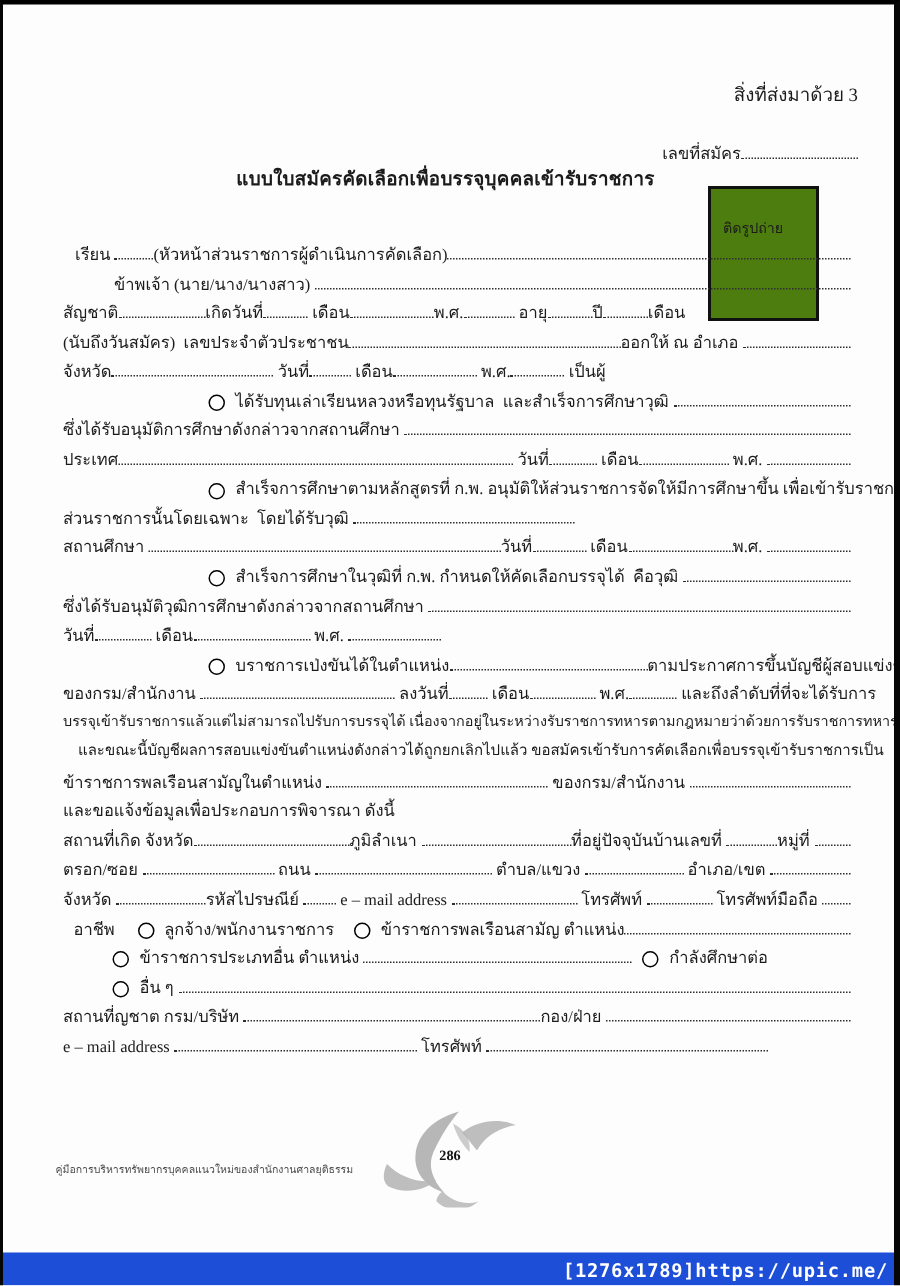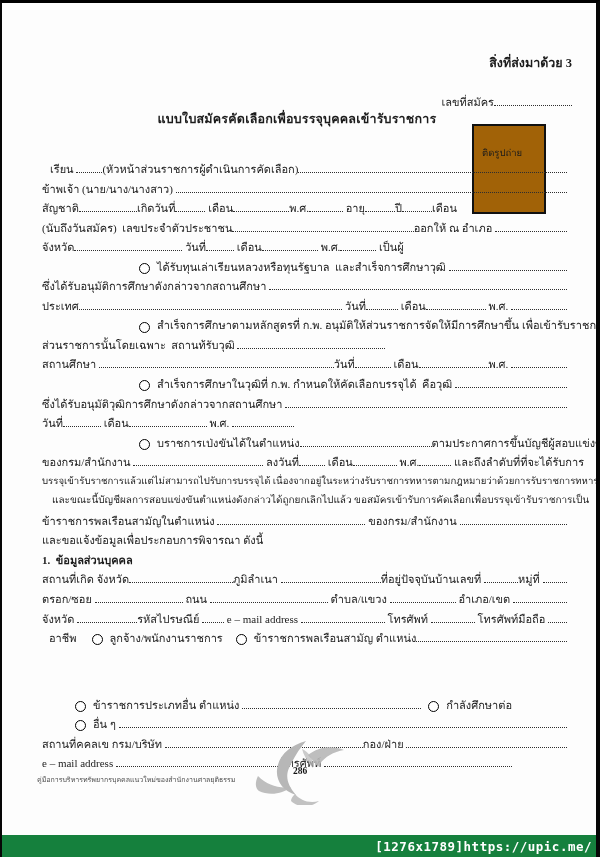--- a/index.html
+++ b/index.html
@@ -2,42 +2,42 @@
 <html><head>
 <meta charset="utf-8">
 <style>
   html,body{margin:0;padding:0;background:#fff;}
   .page{
     position:relative;width:600px;height:857px;background:#fdfdfd;
     box-sizing:border-box;overflow:hidden;
     border-top:3px solid #000;border-left:2px solid #060606;border-right:4px solid #060606;
     font-family:"Liberation Serif", serif;color:#1b1b1b;
   }
-  .attachment-note{position:absolute;top:50px;right:24px;font-size:12.5px;font-weight:bold;}
+  .attachment-note{position:absolute;top:50px;right:24px;font-size:12.5px;font-weight:normal;}
   .appno{position:absolute;top:90px;right:24px;display:flex;align-items:baseline;font-size:11px;}
   .appno .dots{width:78px;}
   .doc-title{position:absolute;top:106px;left:0;width:590px;text-align:center;font-size:12.5px;font-weight:bold;letter-spacing:.2px;}
   .photo-box{
     position:absolute;left:470px;top:121px;width:74px;height:90px;border:2px solid #111;
-    box-sizing:border-box;font-size:9.5px;line-height:2.1;padding:18px 0 0 8px;background:#a16207;
+    box-sizing:border-box;font-size:9.5px;line-height:2.1;padding:18px 0 0 8px;background:#4d7c0f;
   }
   .form-lines{position:absolute;left:40px;top:157px;width:525px;}
   .line{display:flex;align-items:baseline;height:19.55px;font-size:11px;white-space:pre;}
   .lbl{flex:0 0 auto;}
   .dots{flex:0 0 auto;border-bottom:1.3px dotted #2e2e2e;}
   .dots.fill{flex:1 1 auto;}
   .gap{flex:0 0 auto;}
   .radio{flex:0 0 auto;width:9px;height:9px;border:1.7px solid #000;border-radius:50%;
          align-self:center;margin:2px 7px 0 1px;background:#fff;}
   .footer-manual{position:absolute;left:35px;top:771px;font-size:7px;color:#4a4a4a;}
   .logo{position:absolute;left:248px;top:736px;width:104px;height:66px;}
   .page-number{position:absolute;left:276px;top:763px;width:44px;text-align:center;
                font-size:9.5px;font-weight:bold;color:#111;}
   .imgbar{
-    position:absolute;left:-2px;right:-4px;bottom:0;height:22px;background:#15803d;color:#fff;
+    position:absolute;left:-2px;right:-4px;bottom:0;height:22px;background:#1d4ed8;color:#fff;
     display:flex;align-items:center;justify-content:flex-end;padding-right:8px;
     font-family:"DejaVu Sans Mono", monospace;font-size:12.5px;font-weight:bold;letter-spacing:.5px;
   }
 </style>
 </head>
 <body>
 
 <div class="page">
 
   <div class="attachment-note">สิ่งที่ส่งมาด้วย 3</div>
@@ -48,47 +48,46 @@
   </div>
 
   <div class="doc-title">แบบใบสมัครคัดเลือกเพื่อบรรจุบุคคลเข้ารับราชการ</div>
 
   <div class="photo-box">
     <div>ติดรูปถ่าย</div>
   </div>
 
   <div class="form-lines">
       <div class="line" style="margin-left: 8px;"><span class="lbl">เรียน </span><span class="dots" style="width: 26px;"></span><span class="lbl">(หัวหน้าส่วนราชการผู้ดำเนินการคัดเลือก)</span><span class="dots fill"></span></div>
-      <div class="line" style=""><span class="lbl">ข้าพเจ้า (นาย/นาง/นางสาว) </span><span class="dots fill"></span></div>
+      <div class="line" style="margin-left: 34px;"><span class="lbl">ข้าพเจ้า (นาย/นาง/นางสาว) </span><span class="dots fill"></span></div>
       <div class="line"><span class="lbl">สัญชาติ</span><span class="dots" style="width: 58px;"></span><span class="lbl">เกิดวันที่</span><span class="dots" style="width: 30px;"></span><span class="lbl"> เดือน</span><span class="dots" style="width: 56px;"></span><span class="lbl">พ.ศ.</span><span class="dots" style="width: 34px;"></span><span class="lbl"> อายุ</span><span class="dots" style="width: 30px;"></span><span class="lbl">ปี</span><span class="dots" style="width: 30px;"></span><span class="lbl">เดือน</span></div>
       <div class="line"><span class="lbl">(นับถึงวันสมัคร)  เลขประจำตัวประชาชน</span><span class="dots fill"></span><span class="lbl">ออกให้ ณ อำเภอ </span><span class="dots" style="width: 72px;"></span></div>
       <div class="line"><span class="lbl">จังหวัด</span><span class="dots" style="width: 108px;"></span><span class="lbl"> วันที่</span><span class="dots" style="width: 28px;"></span><span class="lbl"> เดือน</span><span class="dots" style="width: 56px;"></span><span class="lbl"> พ.ศ.</span><span class="dots" style="width: 36px;"></span><span class="lbl"> เป็นผู้</span></div>
       <div class="line" style="margin-left: 96px;"><span class="radio"></span><span class="lbl">ได้รับทุนเล่าเรียนหลวงหรือทุนรัฐบาล  และสำเร็จการศึกษาวุฒิ </span><span class="dots fill"></span></div>
       <div class="line"><span class="lbl">ซึ่งได้รับอนุมัติการศึกษาดังกล่าวจากสถานศึกษา </span><span class="dots fill"></span></div>
       <div class="line"><span class="lbl">ประเทศ</span><span class="dots fill"></span><span class="lbl"> วันที่</span><span class="dots" style="width: 32px;"></span><span class="lbl"> เดือน</span><span class="dots" style="width: 60px;"></span><span class="lbl"> พ.ศ. </span><span class="dots" style="width: 56px;"></span></div>
       <div class="line" style="margin-left: 96px;"><span class="radio"></span><span class="lbl">สำเร็จการศึกษาตามหลักสูตรที่ ก.พ. อนุมัติให้ส่วนราชการจัดให้มีการศึกษาขึ้น เพื่อเข้ารับราชการ ใน</span></div>
-      <div class="line"><span class="lbl">ส่วนราชการนั้นโดยเฉพาะ  สถานท้รับวุฒิ </span><span class="dots" style="width: 148px;"></span></div>
+      <div class="line"><span class="lbl">ส่วนราชการนั้นโดยเฉพาะ  โดยได้รับวุฒิ </span><span class="dots" style="width: 148px;"></span></div>
       <div class="line"><span class="lbl">สถานศึกษา </span><span class="dots fill"></span><span class="lbl">วันที่</span><span class="dots" style="width: 36px;"></span><span class="lbl"> เดือน</span><span class="dots" style="width: 70px;"></span><span class="lbl">พ.ศ. </span><span class="dots" style="width: 56px;"></span></div>
       <div class="line" style="margin-left: 96px;"><span class="radio"></span><span class="lbl">สำเร็จการศึกษาในวุฒิที่ ก.พ. กำหนดให้คัดเลือกบรรจุได้  คือวุฒิ </span><span class="dots fill"></span></div>
       <div class="line"><span class="lbl">ซึ่งได้รับอนุมัติวุฒิการศึกษาดังกล่าวจากสถานศึกษา </span><span class="dots fill"></span></div>
       <div class="line"><span class="lbl">วันที่</span><span class="dots" style="width: 38px;"></span><span class="lbl"> เดือน</span><span class="dots" style="width: 78px;"></span><span class="lbl"> พ.ศ. </span><span class="dots" style="width: 62px;"></span></div>
       <div class="line" style="margin-left: 96px;"><span class="radio"></span><span class="lbl">บราชการเป่งขันได้ในตำแหน่ง</span><span class="dots" style="width: 132px;"></span><span class="lbl">ตามประกาศการขึ้นบัญชีผู้สอบแข่งขันได้</span></div>
       <div class="line"><span class="lbl">ของกรม/สำนักงาน </span><span class="dots" style="width: 130px;"></span><span class="lbl"> ลงวันที่</span><span class="dots" style="width: 26px;"></span><span class="lbl"> เดือน</span><span class="dots" style="width: 44px;"></span><span class="lbl"> พ.ศ.</span><span class="dots" style="width: 32px;"></span><span class="lbl"> และถึงลำดับที่ที่จะได้รับการ</span></div>
       <div class="line" style="font-size: 9.6px;"><span class="lbl">บรรจุเข้ารับราชการแล้วแต่ไม่สามารถไปรับการบรรจุได้ เนื่องจากอยู่ในระหว่างรับราชการทหารตามกฎหมายว่าด้วยการรับราชการทหาร</span></div>
       <div class="line" style="font-size: 10px; margin-left: 10px;"><span class="lbl">และขณะนี้บัญชีผลการสอบแข่งขันตำแหน่งดังกล่าวได้ถูกยกเลิกไปแล้ว ขอสมัครเข้ารับการคัดเลือกเพื่อบรรจุเข้ารับราชการเป็น</span></div>
       <div class="line"><span class="lbl">ข้าราชการพลเรือนสามัญในตำแหน่ง </span><span class="dots" style="width: 148px;"></span><span class="lbl"> ของกรม/สำนักงาน </span><span class="dots fill"></span></div>
       <div class="line"><span class="lbl">และขอแจ้งข้อมูลเพื่อประกอบการพิจารณา ดังนี้</span></div>
-      <div class="line" style="font-weight: bold;"><span class="lbl">1.  ข้อมูลส่วนบุคคล</span></div>
       <div class="line"><span class="lbl">สถานที่เกิด จังหวัด</span><span class="dots" style="width: 104px;"></span><span class="lbl">ภูมิลำเนา </span><span class="dots" style="width: 100px;"></span><span class="lbl">ที่อยู่ปัจจุบันบ้านเลขที่ </span><span class="dots" style="width: 34px;"></span><span class="lbl">หมู่ที่ </span><span class="dots fill"></span></div>
       <div class="line"><span class="lbl">ตรอก/ซอย </span><span class="dots" style="width: 88px;"></span><span class="lbl"> ถนน </span><span class="dots" style="width: 118px;"></span><span class="lbl"> ตำบล/แขวง </span><span class="dots" style="width: 66px;"></span><span class="lbl"> อำเภอ/เขต </span><span class="dots fill"></span></div>
       <div class="line"><span class="lbl">จังหวัด </span><span class="dots" style="width: 60px;"></span><span class="lbl">รหัสไปรษณีย์ </span><span class="dots" style="width: 22px;"></span><span class="lbl"> e – mail address </span><span class="dots" style="width: 84px;"></span><span class="lbl"> โทรศัพท์ </span><span class="dots" style="width: 44px;"></span><span class="lbl"> โทรศัพท์มือถือ </span><span class="dots fill"></span></div>
       <div class="line" style="margin-left: 7px;"><span class="lbl">อาชีพ</span><span class="gap" style="width: 14px;"></span><span class="radio"></span><span class="lbl">ลูกจ้าง/พนักงานราชการ</span><span class="gap" style="width: 12px;"></span><span class="radio"></span><span class="lbl">ข้าราชการพลเรือนสามัญ ตำแหน่ง</span><span class="dots fill"></span></div>
-      <div class="line" style="margin-left: 32px; margin-top: 47px;"><span class="radio"></span><span class="lbl">ข้าราชการประเภทอื่น ตำแหน่ง </span><span class="dots fill"></span><span class="gap" style="width: 6px;"></span><span class="radio"></span><span class="lbl">กำลังศึกษาต่อ</span><span class="gap" style="width: 55px;"></span></div>
+      <div class="line" style="margin-left: 32px;"><span class="radio"></span><span class="lbl">ข้าราชการประเภทอื่น ตำแหน่ง </span><span class="dots fill"></span><span class="gap" style="width: 6px;"></span><span class="radio"></span><span class="lbl">กำลังศึกษาต่อ</span><span class="gap" style="width: 55px;"></span></div>
       <div class="line" style="margin-left: 32px;"><span class="radio"></span><span class="lbl">อื่น ๆ </span><span class="dots fill"></span></div>
-      <div class="line"><span class="lbl">สถานที่คคลเข กรม/บริษัท </span><span class="dots" style="width: 198px;"></span><span class="lbl">กอง/ฝ่าย </span><span class="dots fill"></span></div>
+      <div class="line"><span class="lbl">สถานที่ญชาต กรม/บริษัท </span><span class="dots" style="width: 198px;"></span><span class="lbl">กอง/ฝ่าย </span><span class="dots fill"></span></div>
       <div class="line"><span class="lbl">e – mail address </span><span class="dots" style="width: 162px;"></span><span class="lbl"> โทรศัพท์ </span><span class="dots" style="width: 188px;"></span></div>
     </div>
 
   <div class="footer-manual">คู่มือการบริหารทรัพยากรบุคคลแนวใหม่ของสำนักงานศาลยุติธรรม</div>
 
   <svg class="logo" viewBox="0 0 104 66" xmlns="http://www.w3.org/2000/svg">
     <g fill="#b7b7b7">
       <path d="M56,2 C38,7 28,18 27,31 C26,42 33,52 46,56 C38,47 35,38 39,29 C44,18 50,9 56,2 Z"></path>
       <path d="M58,16 C68,8 82,6 94,11 C82,13 73,19 68,28 C64,23 61,19 58,16 Z" opacity=".9"></path>
       <path d="M8,37 C17,46 29,50 41,48 C33,55 19,57 9,52 C5,49 5,43 8,37 Z" opacity=".9"></path>

